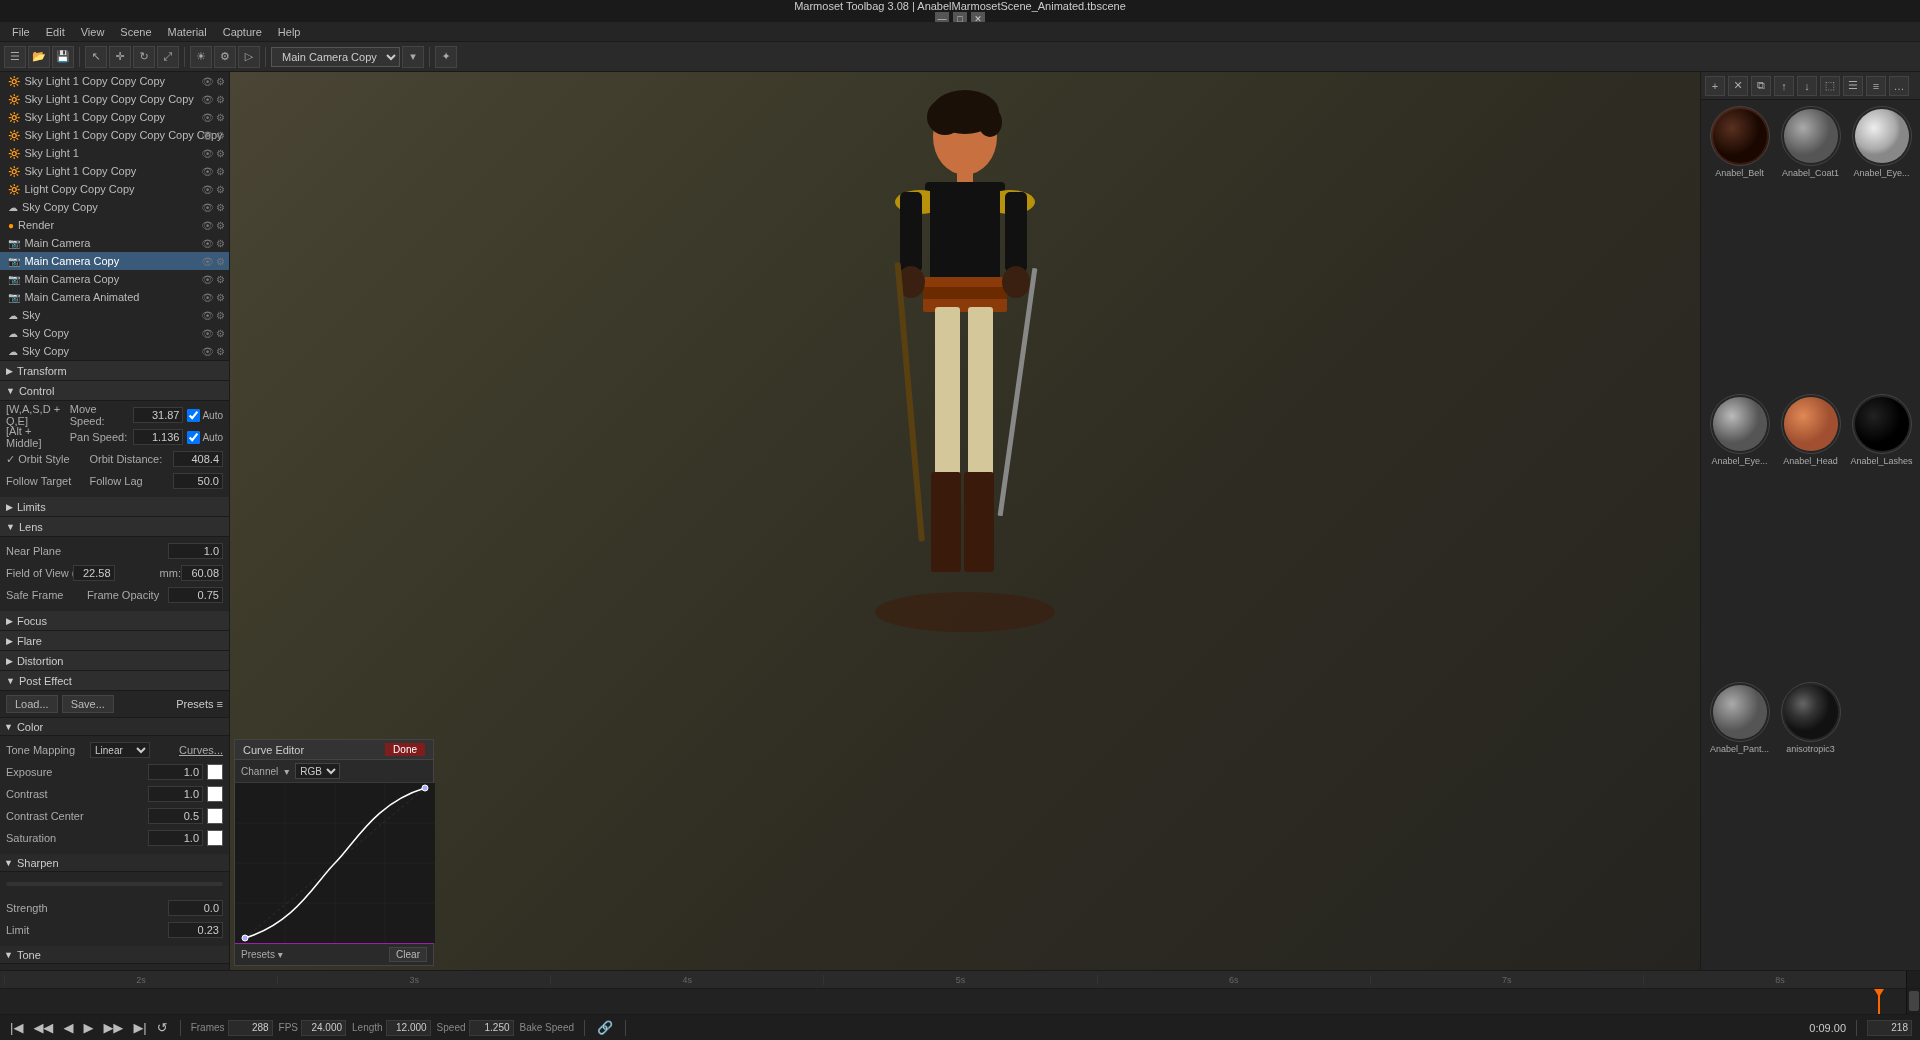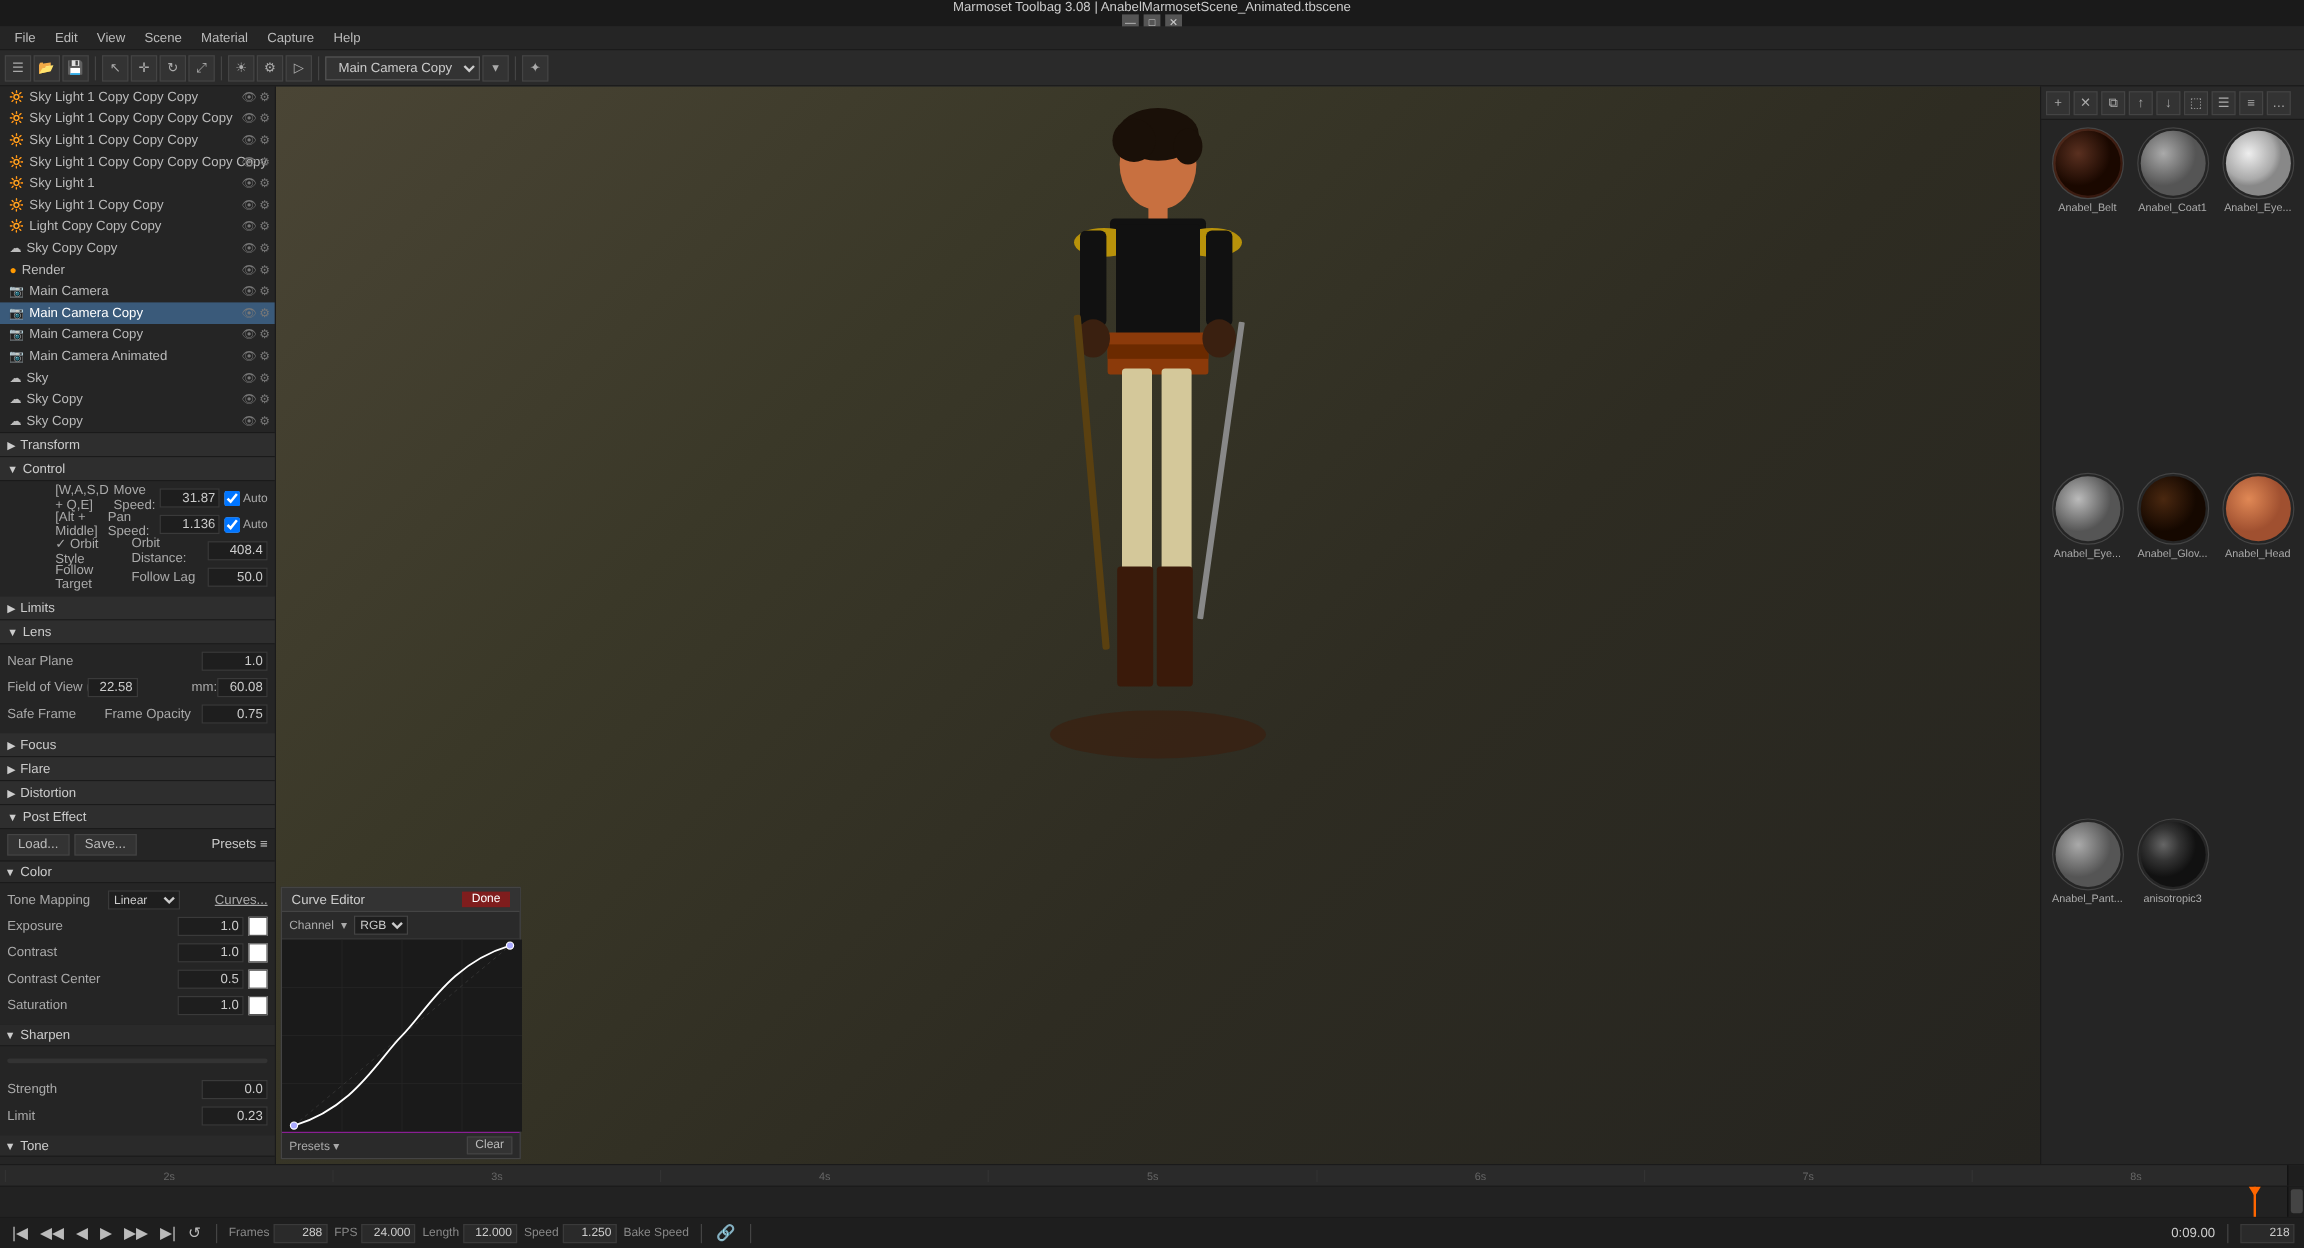--- a/index.html
+++ b/index.html
@@ -186,21 +186,20 @@
     }
     .subsection-header .arrow { margin-right: 4px; font-size: 9px; }
 
     
     .control-two-col {
       display: flex;
       align-items: center;
       height: 20px;
       margin-bottom: 2px;
       gap: 4px;
-      margin-left: 40px;
     }
     .half-label { color: #aaa; font-size: 11px; flex: 1; }
     .half-value {
       background: #1e1e1e;
       border: 1px solid #3a3a3a;
       color: #ccc;
       font-size: 11px;
       width: 50px;
       height: 16px;
       padding: 0 3px;
@@ -989,50 +988,50 @@
                 <radialGradient id="eye2-grad" cx="35%" cy="35%">
                   <stop offset="0%" stop-color="#bbb"></stop>
                   <stop offset="100%" stop-color="#555"></stop>
                 </radialGradient>
               </defs>
             </svg>
         </div>
         <span class="material-name">Anabel_Eye...</span>
       </div>
 
-      <div class="material-item">
-        <div class="material-thumb">
-          <svg width="60" height="60" viewBox="0 0 60 60">
-              <circle cx="30" cy="30" r="28" fill="url(#glove-grad)"></circle>
-              <defs>
-                <radialGradient id="glove-grad" cx="35%" cy="35%">
-                  <stop offset="0%" stop-color="#4a2810"></stop>
-                  <stop offset="100%" stop-color="#150800"></stop>
-                </radialGradient>
-              </defs>
-            </svg>
-        </div>
-        <span class="material-name">Anabel_Glov...</span>
-      </div>
 
       <div class="material-item">
         <div class="material-thumb">
           <svg width="60" height="60" viewBox="0 0 60 60">
               <circle cx="30" cy="30" r="28" fill="url(#head-grad)"></circle>
               <defs>
                 <radialGradient id="head-grad" cx="35%" cy="35%">
                   <stop offset="0%" stop-color="#e08855"></stop>
                   <stop offset="100%" stop-color="#a05030"></stop>
                 </radialGradient>
               </defs>
             </svg>
         </div>
         <span class="material-name">Anabel_Head</span>
       </div>
 
+      <div class="material-item">
+        <div class="material-thumb">
+          <svg width="60" height="60" viewBox="0 0 60 60">
+              <circle cx="30" cy="30" r="28" fill="url(#lash-grad)"></circle>
+              <defs>
+                <radialGradient id="lash-grad" cx="35%" cy="35%">
+                  <stop offset="0%" stop-color="#222"></stop>
+                  <stop offset="100%" stop-color="#000"></stop>
+                </radialGradient>
+              </defs>
+            </svg>
+        </div>
+        <span class="material-name">Anabel_Lashes</span>
+      </div>
 
       <div class="material-item">
         <div class="material-thumb">
           <svg width="60" height="60" viewBox="0 0 60 60">
               <circle cx="30" cy="30" r="28" fill="url(#pants-grad)"></circle>
               <defs>
                 <radialGradient id="pants-grad" cx="35%" cy="35%">
                   <stop offset="0%" stop-color="#aaa"></stop>
                   <stop offset="100%" stop-color="#555"></stop>
                 </radialGradient>

